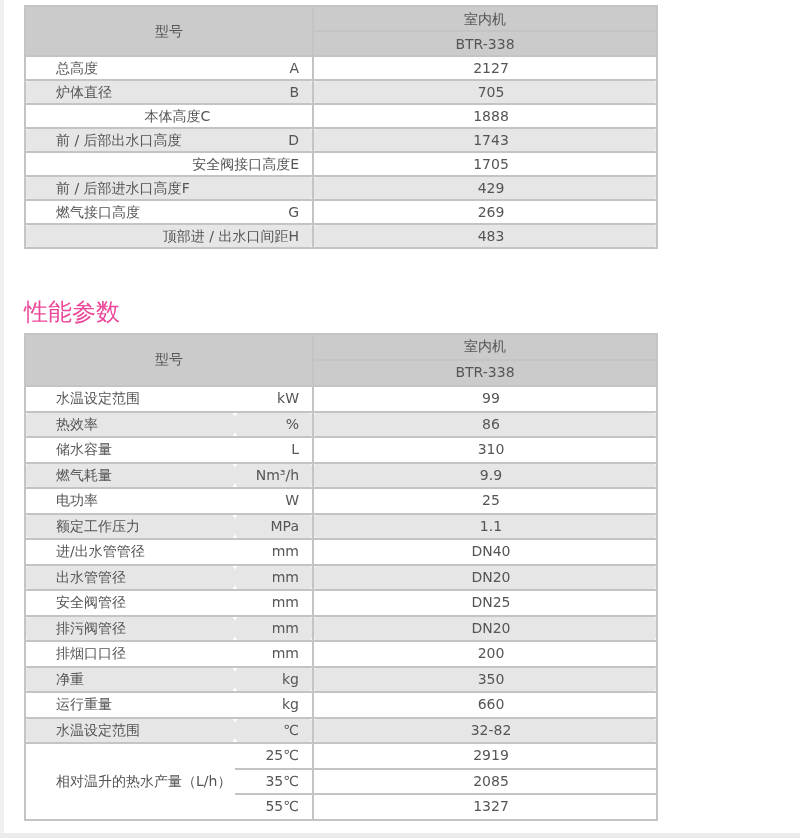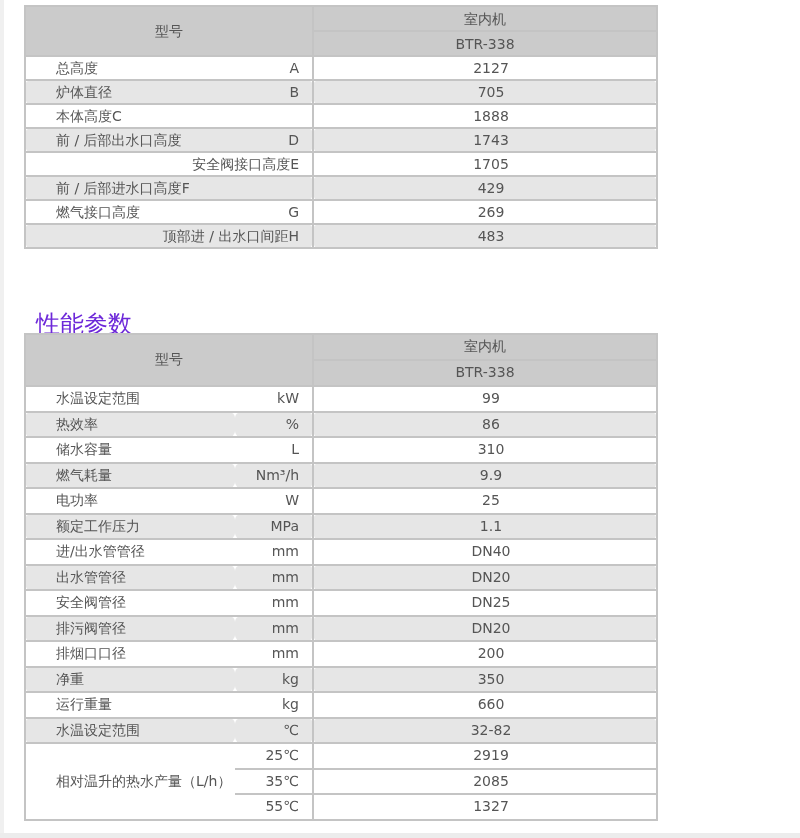--- a/index.html
+++ b/index.html
@@ -14,22 +14,22 @@
     td { border: 2px solid #c4c4c4; font-size: 14px; padding: 0; height: 22px; line-height: 22px; white-space: nowrap; }
     .hdr { background: #cbcbcb; text-align: center; color: #555; }
     .odd td.c { background:#fff; }
     .even td.c { background:#e6e6e6;border-radius:6px; }
     .name { padding-left: 30px; }
     .unit { text-align: right; padding-right: 13px; }
     .val { text-align: center; padding-left: 12px; }
     .t1 { top: 5px; width: 632px; }
     .t2 { top: 333px; width: 632px; }
     .title {
-      position:absolute; left:24px; top:296px; font-size:24px; color:#6d28d9;
-      line-height:32px; margin:12px; font-weight:normal;
+      position:absolute; left:24px; top:296px; font-size:24px; color:#ec4899;
+      line-height:32px; margin:0; font-weight:normal;
     }
     .t2 td { height: 23.5px; line-height: 23.5px; }
     .plain-name { border-right:none !important; }
   </style>
 </head>
 <body>
 
 <div class="left-strip"></div>
 
 <table class="t1">
@@ -59,21 +59,21 @@
     <td class="c">
           <div style="display:flex;justify-content:space-between">
             <span class="name">炉体直径</span>
             <span class="unit">B</span>
           </div>
         </td>
     <td class="c val">705</td>
   </tr>
   <tr class="odd">
     <td class="c">
-          <div style="display:flex;justify-content:flex-start">
+          <div style="display:flex;justify-content:center">
             <span class="name">本体高度</span>
             <span class="unit">C</span>
           </div>
         </td>
     <td class="c val">1888</td>
   </tr>
   <tr class="even">
     <td class="c">
           <div style="display:flex;justify-content:space-between">
             <span class="name">前 / 后部出水口高度</span>

